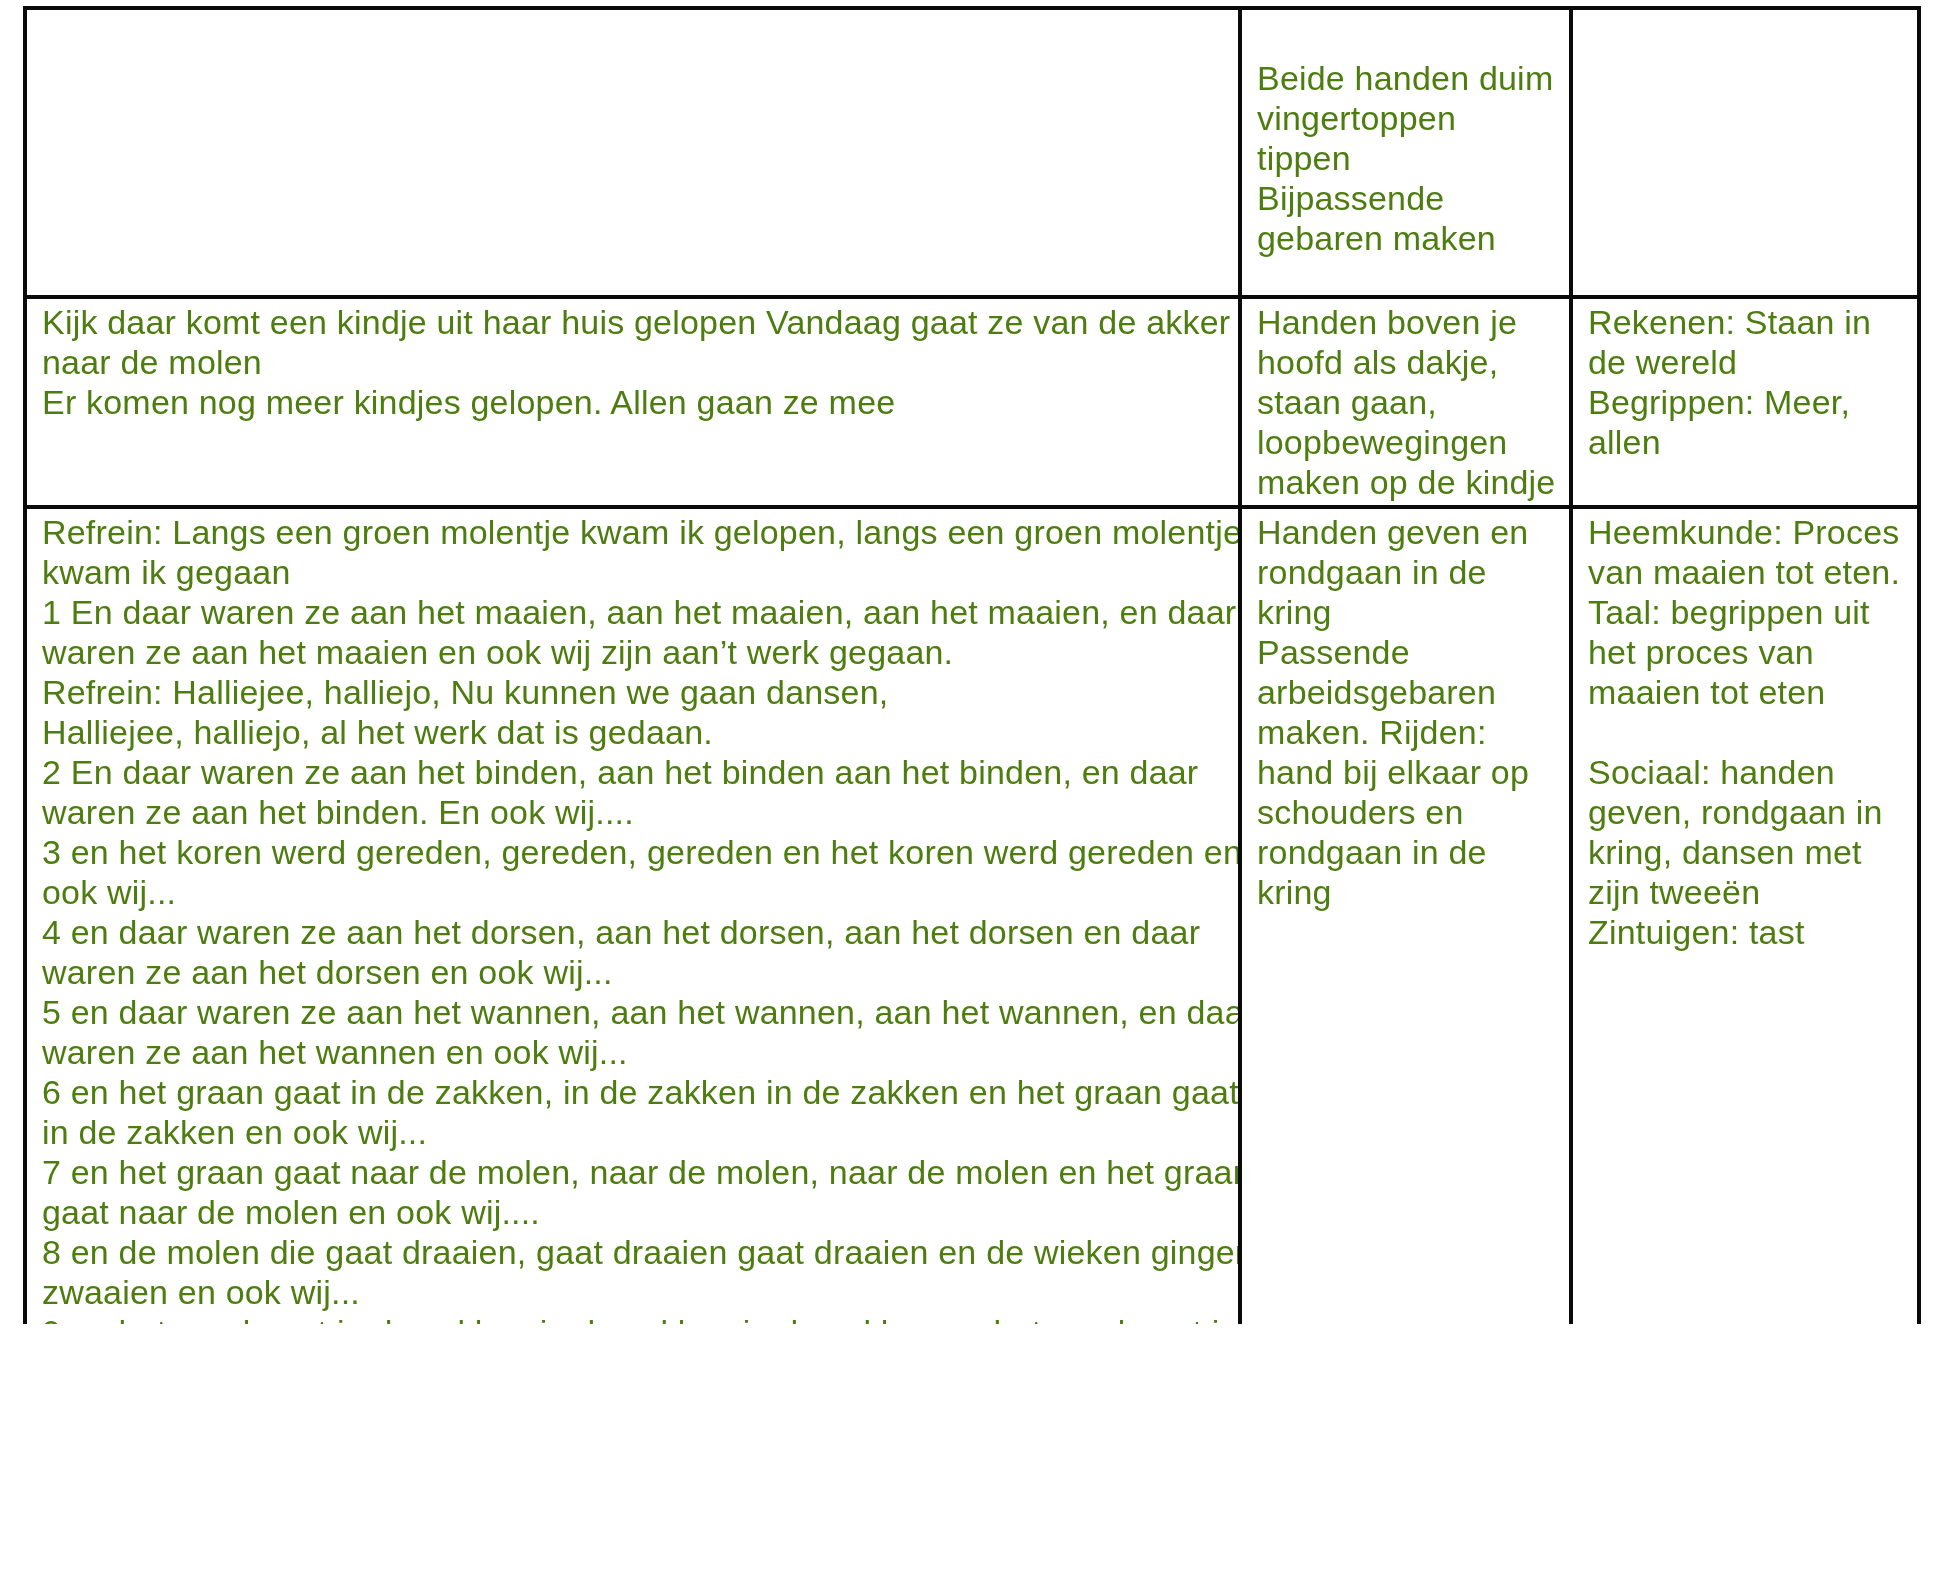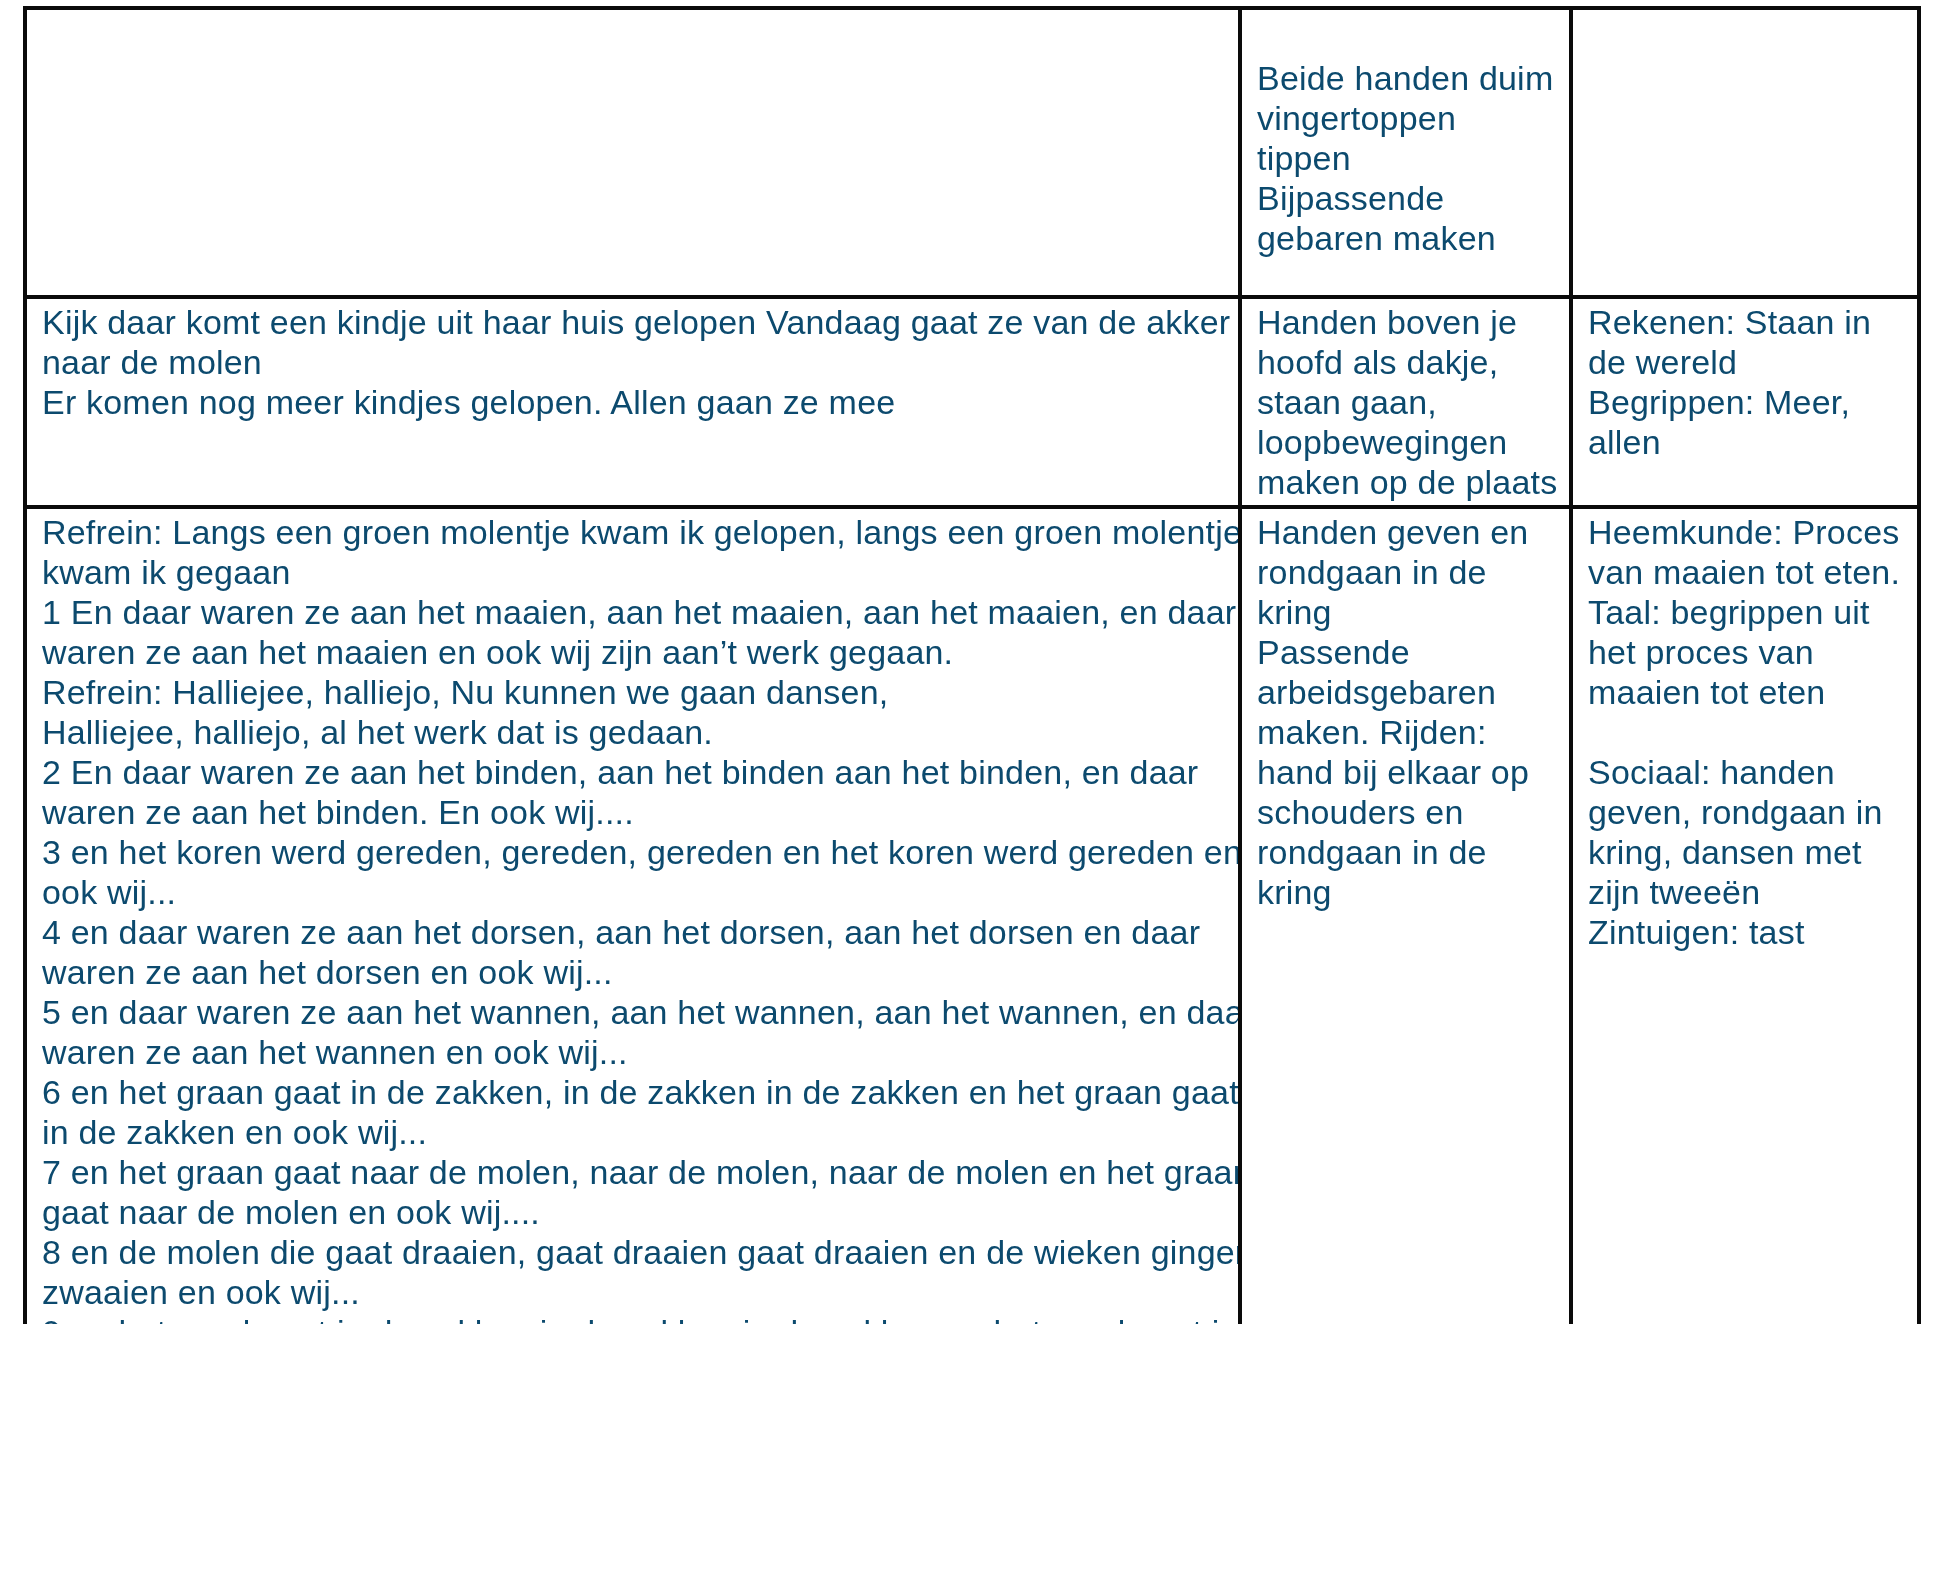--- a/index.html
+++ b/index.html
@@ -3,21 +3,21 @@
 <meta charset="utf-8">
 <style>
   html, body { margin: 0; padding: 0; background: #ffffff; }
   .page {
     position: relative;
     width: 1944px;
     height: 1324px;
     background: #ffffff;
     overflow: hidden;
     font-family: "Liberation Sans", sans-serif;
-    color: #0c4a6e;
+    color: #4d7c0f;
   }
   table.songtable {
     position: absolute;
     left: 23px;
     top: 6px;
     width: 1894px;
     border-collapse: collapse;
     table-layout: fixed;
   }
   col.c1 { width: 1215px; }
@@ -59,21 +59,21 @@
         <td></td>
       </tr>
       <tr class="row-2">
         <td>Kijk daar komt een kindje uit haar huis gelopen Vandaag gaat ze van de akker
 naar de molen
 Er komen nog meer kindjes gelopen. Allen gaan ze mee</td>
         <td>Handen boven je
 hoofd als dakje,
 staan gaan,
 loopbewegingen
-maken op de plaats</td>
+maken op de kindje</td>
         <td>Rekenen: Staan in
 de wereld
 Begrippen: Meer,
 allen</td>
       </tr>
       <tr class="row-3">
         <td>Refrein: Langs een groen molentje kwam ik gelopen, langs een groen molentje
 kwam ik gegaan
 1 En daar waren ze aan het maaien, aan het maaien, aan het maaien, en daar
 waren ze aan het maaien en ook wij zijn aan’t werk gegaan.

